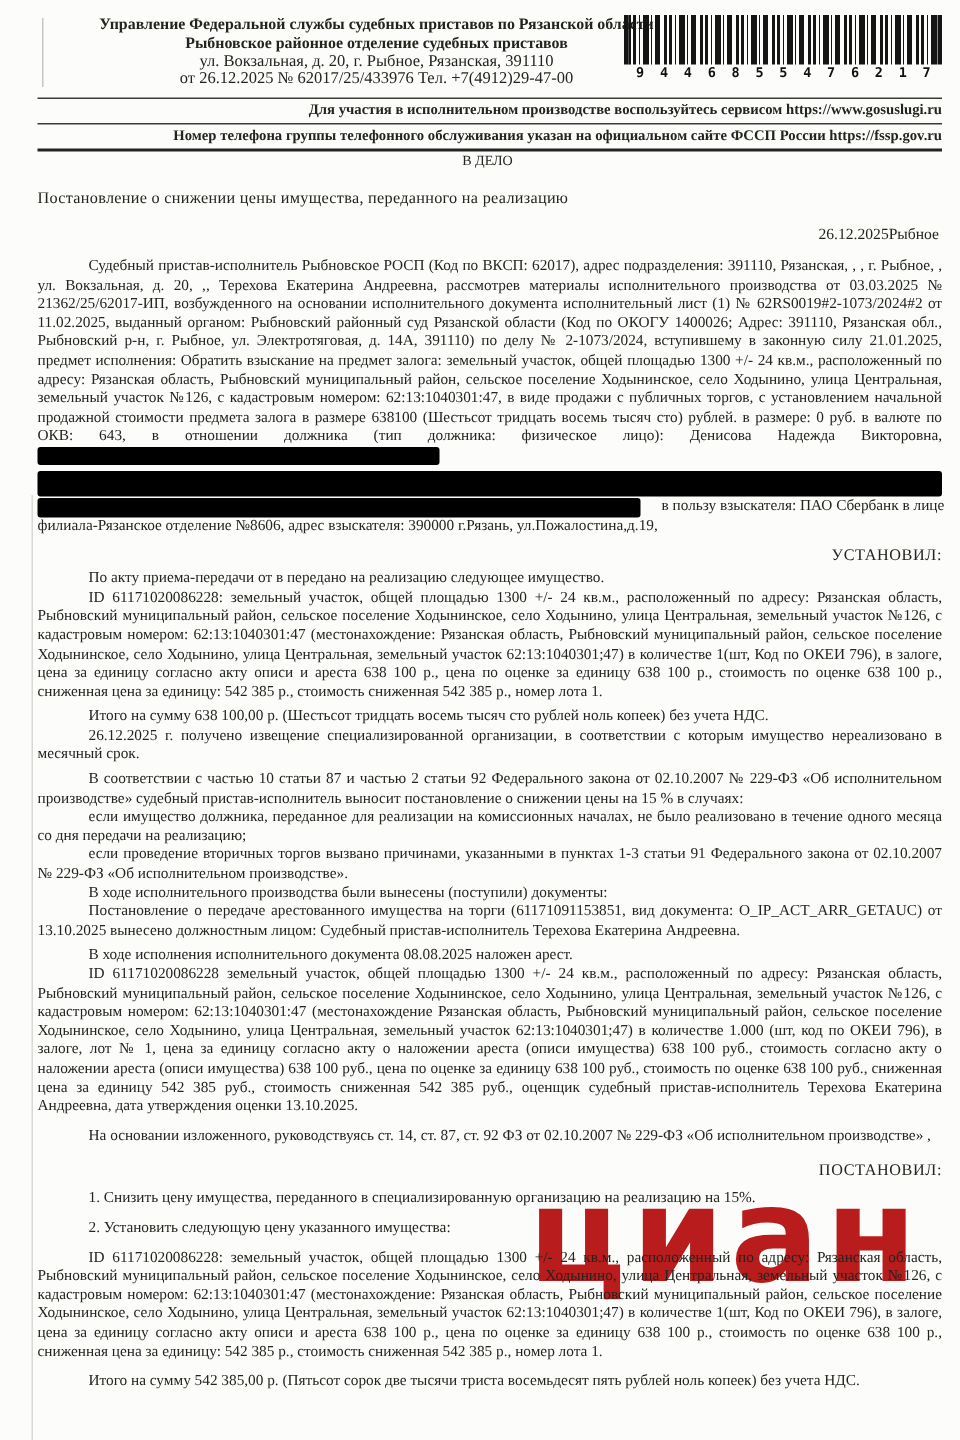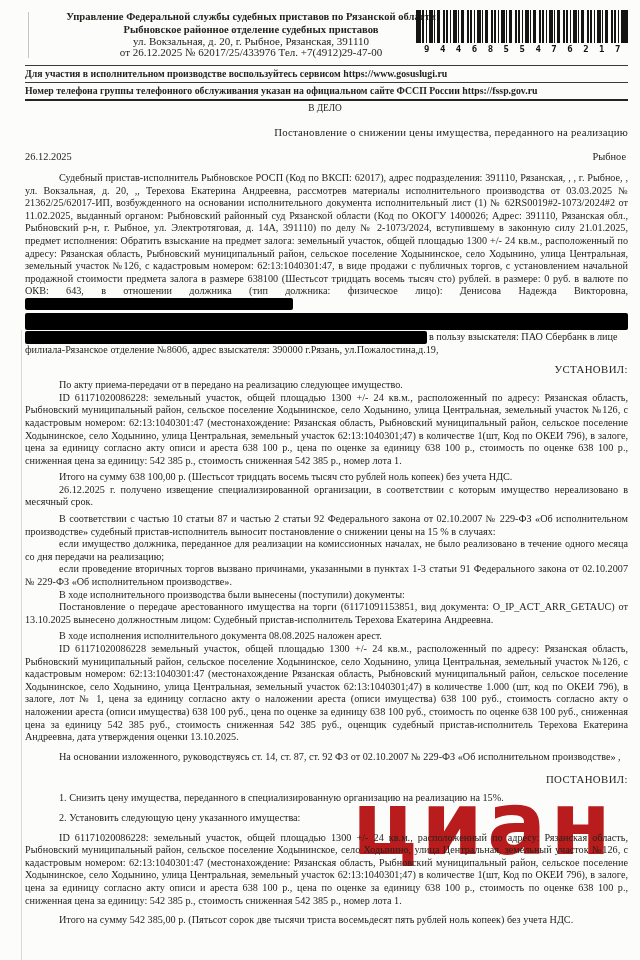--- a/index.html
+++ b/index.html
@@ -37,40 +37,40 @@
         #141414 15px 16px, transparent 16px 18px,
         #141414 18px 21px, transparent 21px 24px);
     border-left:3px solid #141414; border-right:3px solid #141414;
   }
   .barcode-digits {
     font-family:"DejaVu Sans Mono", monospace; font-size:9px; font-weight:bold;
     letter-spacing:10.5px; padding-left:8px; white-space:nowrap; overflow:hidden;
     color:#111; margin-top:1px;
   }
   .rule { border-top:1px solid #3a3a36; margin-top:3px; }
-  .service-line { font-weight:bold; font-size:9.8px; line-height:12px; padding:2px 0 2px; }
+  .service-line { font-weight:bold; font-size:9.8px; line-height:12px; padding:2px 0 2px;text-align:right; }
   .rule-thick { border-top:2px solid #232320; }
   .case-mark { text-align:center; font-size:9.4px; padding:2px 3px 0 0; }
 
   
-  .doc-title { text-align:right; font-size:10.8px; margin-top:13px; letter-spacing:.2px; }
-  .date-row { display:flex; justify-content:space-between; margin-top:13px; font-size:10.4px; padding-right:2px; }
+  .doc-title { text-align:left; font-size:10.8px; margin-top:13px; letter-spacing:.2px; }
+  .date-row { display:flex; justify-content:flex-end; margin-top:13px; font-size:10.4px; padding-right:2px; }
 
   
   .para { font-size:10.2px; line-height:12.6px; text-align:justify; }
   .indent { text-indent:34px; }
   .mt { margin-top:4px; }
   .mt2 { margin-top:7px; }
   .section-heading { text-align:right; font-size:10.8px; letter-spacing:.4px; margin:7px 0 4px; }
 
   
   .redact { background:#000; display:inline-block; }
   .redact-inline { width:268px; height:12px; vertical-align:-2px; border-radius:2px; }
   .redact-full { display:block; width:100%; height:17px; margin:1px 0 1px; border-radius:2px; }
-  .redact-row { display:flex; align-items:flex-start; gap:2px; }
+  .redact-row { display:flex; align-items:flex-start; gap:14px; }
   .redact-partial { width:402px; height:13px; flex:0 0 auto; border-radius:2px; }
   .redact-row .tail-text { white-space:nowrap; font-size:10.2px; line-height:12.6px; }
 </style>
 </head>
 <body>
 
 <div class="page">
 
   <div class="scan-mark-top"></div>
   <div class="scan-line-left"></div>

